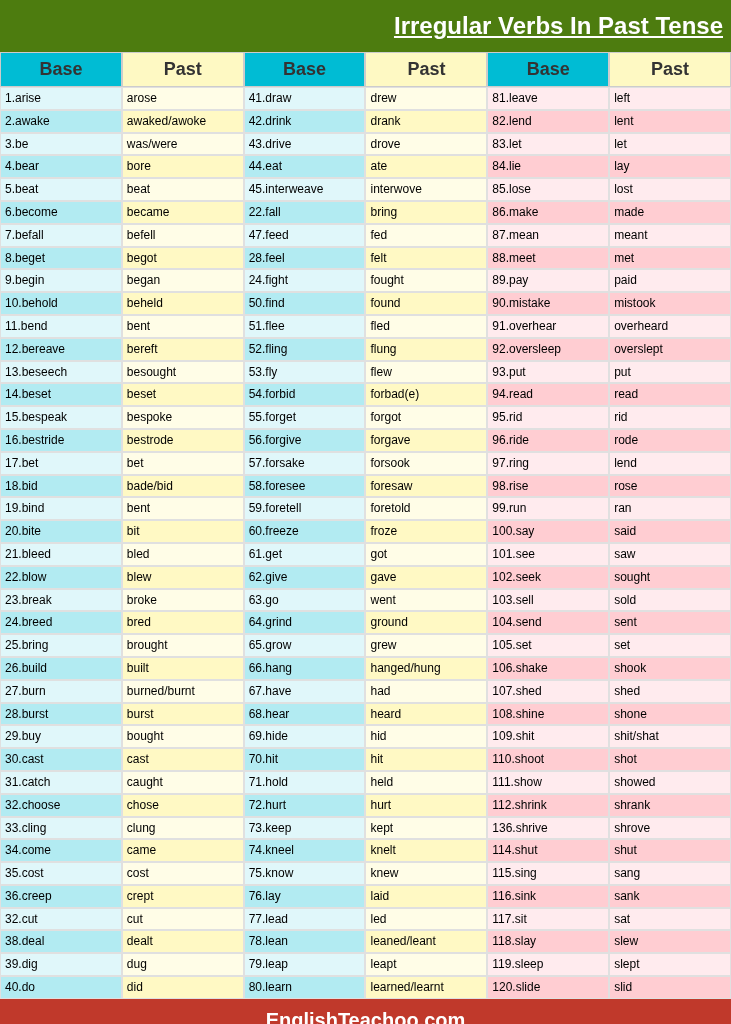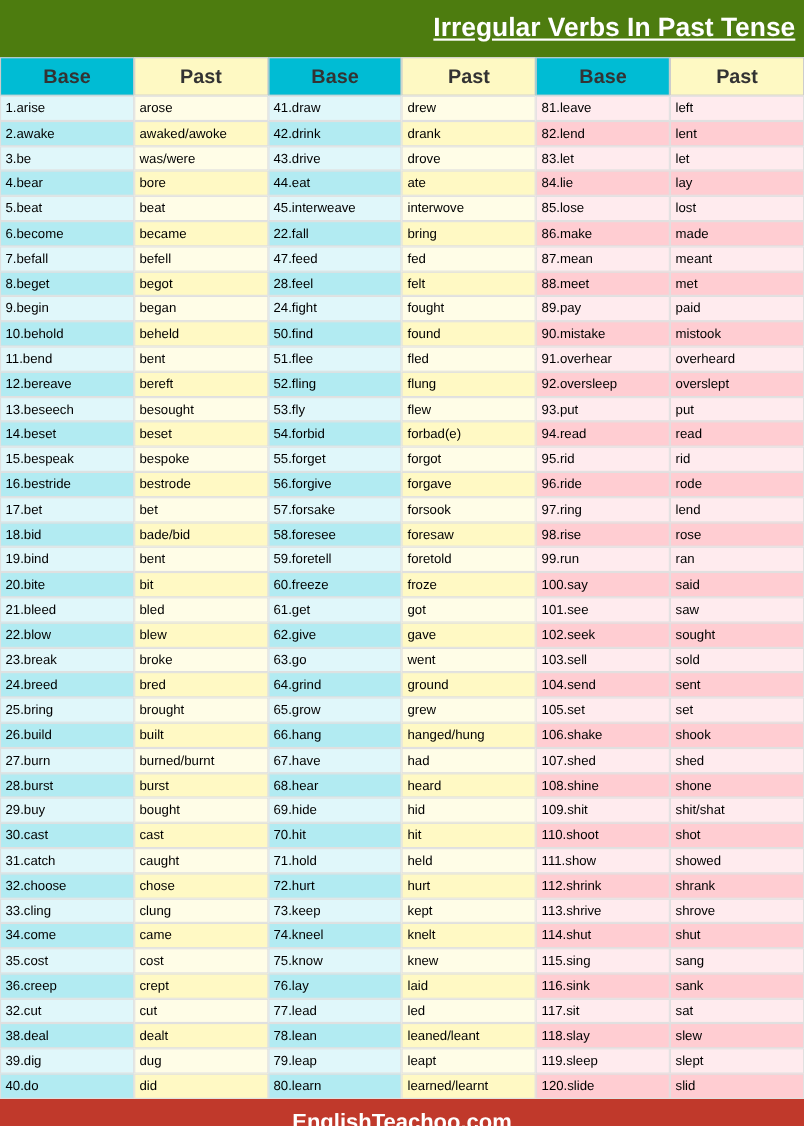--- a/index.html
+++ b/index.html
@@ -283,21 +283,21 @@
         <div class="cell">103.sell</div>
         <div class="cell">104.send</div>
         <div class="cell">105.set</div>
         <div class="cell">106.shake</div>
         <div class="cell">107.shed</div>
         <div class="cell">108.shine</div>
         <div class="cell">109.shit</div>
         <div class="cell">110.shoot</div>
         <div class="cell">111.show</div>
         <div class="cell">112.shrink</div>
-        <div class="cell">113.shrive</div>
+        <div class="cell">136.shrive</div>
         <div class="cell">114.shut</div>
         <div class="cell">115.sing</div>
         <div class="cell">116.sink</div>
         <div class="cell">117.sit</div>
         <div class="cell">118.slay</div>
         <div class="cell">119.sleep</div>
         <div class="cell">120.slide</div>
       </div>
     <div class="col col3-past">
       <div class="col-header past">Past</div>

